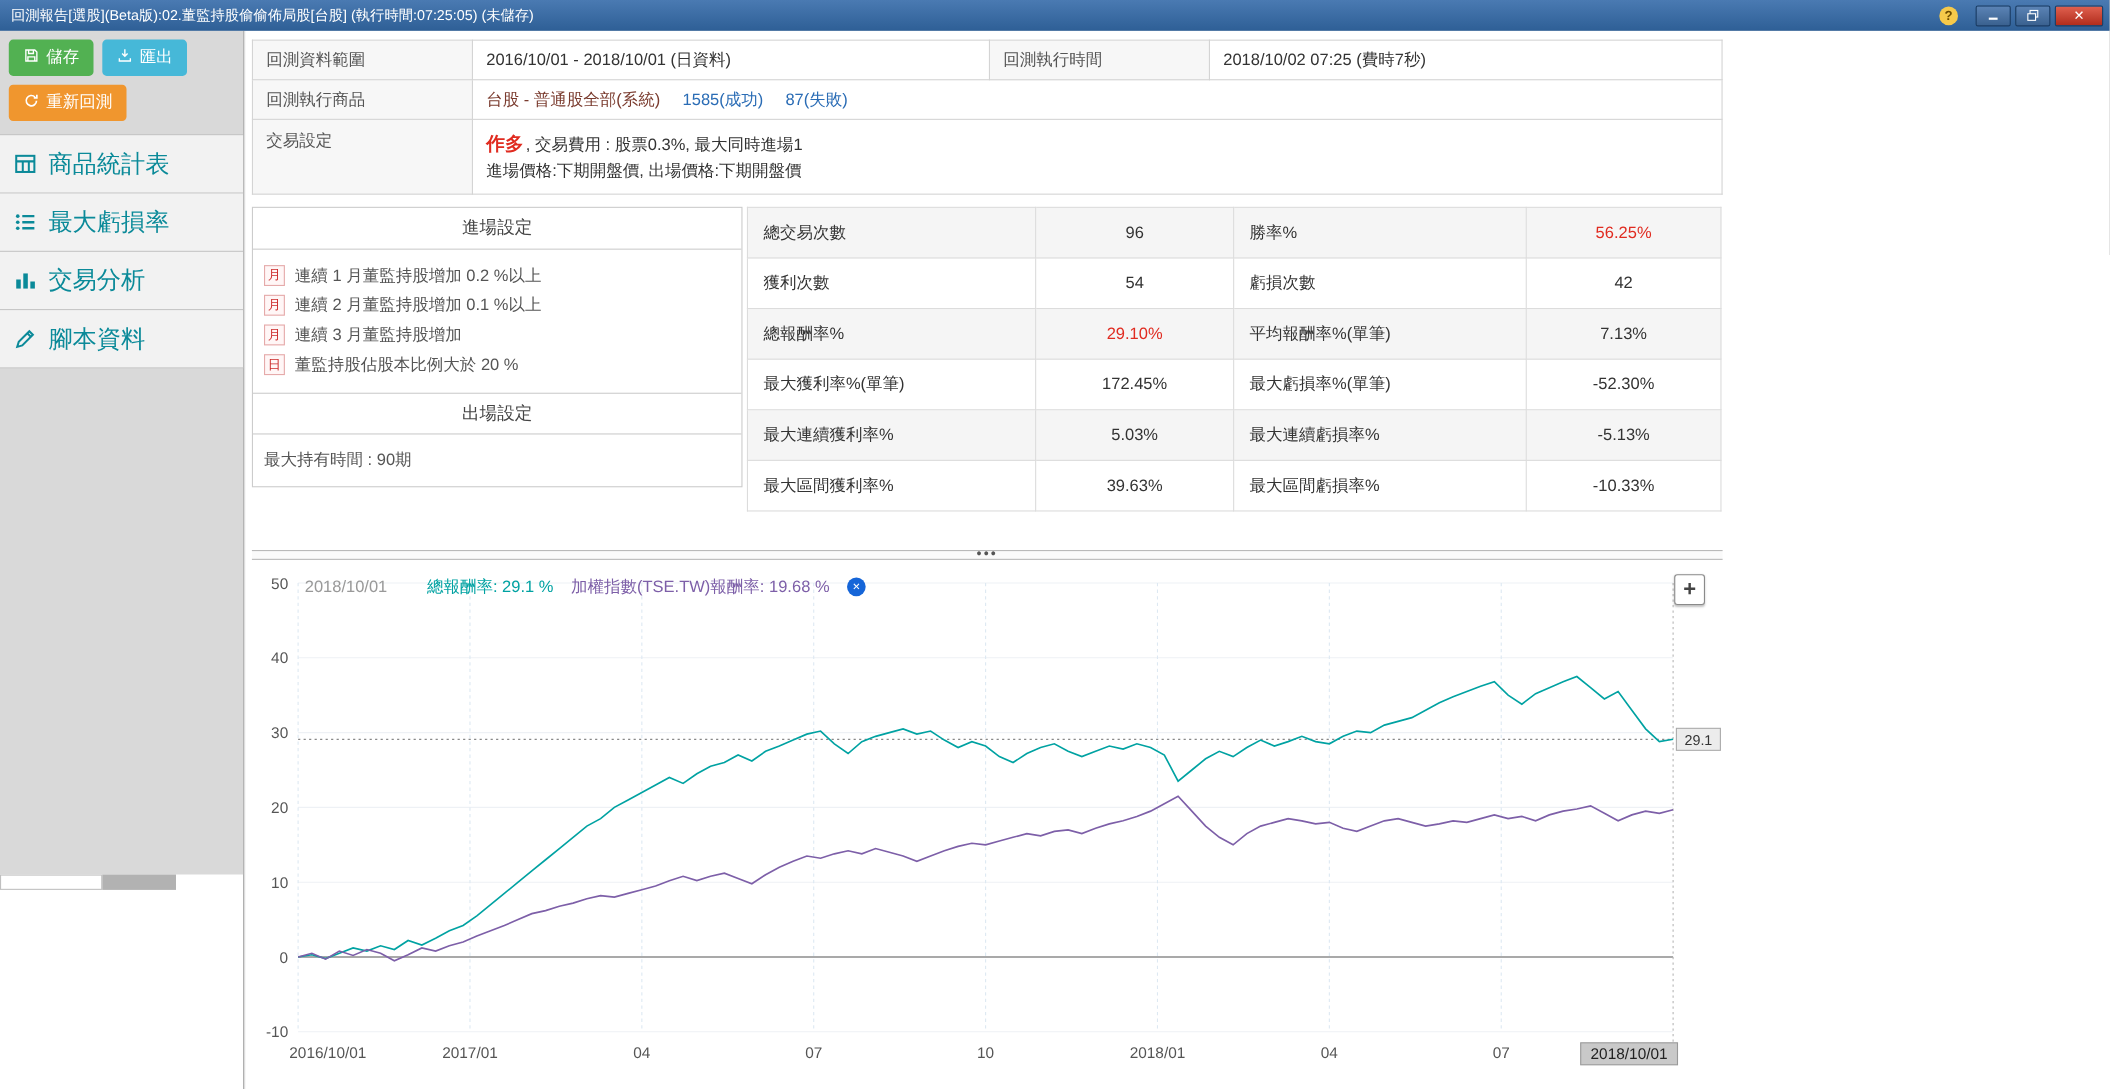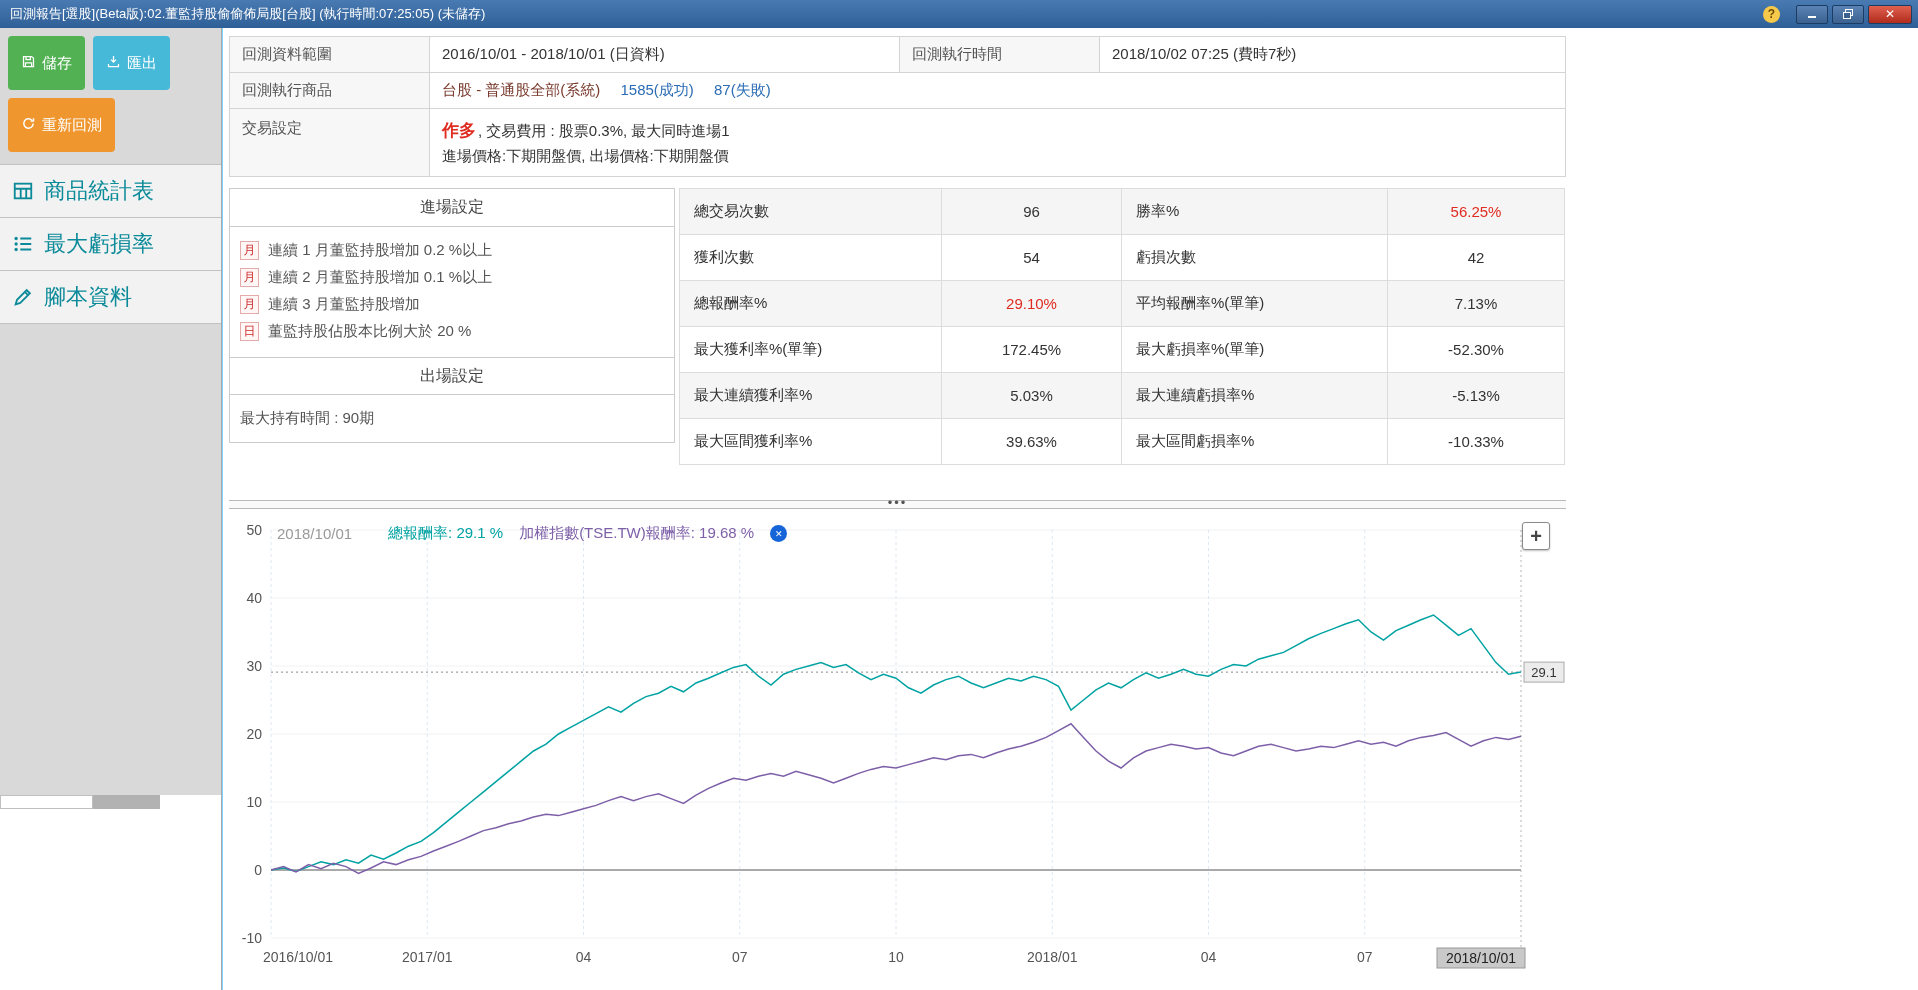--- a/index.html
+++ b/index.html
@@ -1,39 +1,39 @@
 <!DOCTYPE html>
 <html><head>
 <meta charset="utf-8">
 <title>回測報告</title>
 <style>
   *{box-sizing:border-box;margin:0;padding:0}
   html,body{background:#9a9a9a}
   body{font-family:"Liberation Sans","DejaVu Sans",sans-serif}
-  .window{position:relative;width:1918px;height:990px;background:#7dd3fc;overflow:hidden}
+  .window{position:relative;width:1918px;height:990px;background:#e5e5e5;overflow:hidden}
 
   
   .titlebar{position:absolute;top:0;left:0;right:0;height:28px;
     background:linear-gradient(#4a7ab2,#2e5f96);display:flex;align-items:center;
     color:#fff;font-size:13px;padding:0 6px;z-index:5}
   .titlebar .title{flex:1;white-space:nowrap;overflow:hidden;padding-left:4px}
   .tb-help{width:17px;height:17px;border-radius:50%;background:#f6c94a;color:#6b4a00;
     font-weight:bold;display:flex;align-items:center;justify-content:center;font-size:12px;
     margin-right:12px;cursor:pointer;flex:none}
   .tb-btn{width:32px;height:19px;margin-left:4px;border:1px solid #1c3d63;border-radius:2px;
     color:#fff;font-size:11px;display:flex;align-items:center;justify-content:center;
     background:linear-gradient(#5b83b5,#3a618f);cursor:pointer;flex:none}
   .tb-btn.close{background:linear-gradient(#e0604f,#b02c1c);width:44px;font-size:12px;font-weight:bold}
 
   
   .sidebar{position:absolute;top:28px;left:0;width:222px;bottom:0;background:#fff;border-right:1px solid #a8a8a8}
   .sidebar-fill{position:absolute;top:0;left:0;right:0;height:767px;background:#d9d9d9}
   .btn-row{padding:8px 8px 0;display:flex;gap:8px;position:relative}
   .s-btn{display:inline-flex;align-items:center;gap:6px;border:none;border-radius:4px;color:#fff;
-    font-size:15px;padding:18px 13px;cursor:pointer;font-family:Liberation Serif, serif;line-height:1}
+    font-size:15px;padding:7px 13px;cursor:pointer;font-family:Liberation Mono, monospace;line-height:1}
   .s-btn.save{background:#52b152}
   .s-btn.export{background:#46b8d8}
   .s-btn.rerun{background:#f0962e}
   .nav{position:relative;margin-top:12px;border-top:1px solid #c2c2c2}
   .nav-item{height:53px;display:flex;align-items:center;gap:10px;padding-left:12px;font-size:22px;
     color:#0b8a99;background:#f2f2f2;border-bottom:1px solid #c2c2c2;cursor:pointer}
   .nav-item.active{background:#187fd2;color:#fff}
   .nav-item .icon{display:flex;align-items:center}
   .corner-a{position:absolute;top:767px;left:0;width:93px;height:14px;background:#fff;border:1px solid #c0c0c0}
   .corner-b{position:absolute;top:767px;left:93px;width:67px;height:14px;background:#b2b2b2}
@@ -146,20 +146,30 @@
       <div class="nav-item">
         <span class="icon">
             <svg width="22" height="22" viewBox="0 0 24 24">
               <circle cx="4.5" cy="6" r="1.8" fill="currentColor"></circle>
               <circle cx="4.5" cy="12" r="1.8" fill="currentColor"></circle>
               <circle cx="4.5" cy="18" r="1.8" fill="currentColor"></circle>
               <path d="M9 6h12M9 12h12M9 18h12" stroke="currentColor" stroke-width="2.4" fill="none"></path>
             </svg>
           </span>
         <span>最大虧損率</span>
+      </div>
+      <div class="nav-item">
+        <span class="icon">
+            <svg width="22" height="22" viewBox="0 0 24 24">
+              <rect x="3" y="11" width="4.5" height="9" fill="currentColor"></rect>
+              <rect x="10" y="5" width="4.5" height="15" fill="currentColor"></rect>
+              <rect x="17" y="13" width="4.5" height="7" fill="currentColor"></rect>
+            </svg>
+          </span>
+        <span>交易分析</span>
       </div>
       <div class="nav-item">
         <span class="icon">
             <svg width="22" height="22" viewBox="0 0 24 24">
               <path d="M4 20l1.5-5L16 4.5 19.5 8 9 18.5 4 20z" fill="none" stroke="currentColor" stroke-width="2"></path>
               <path d="M14 6.5l3.5 3.5" stroke="currentColor" stroke-width="2" fill="none"></path>
             </svg>
           </span>
         <span>腳本資料</span>
       </div>

